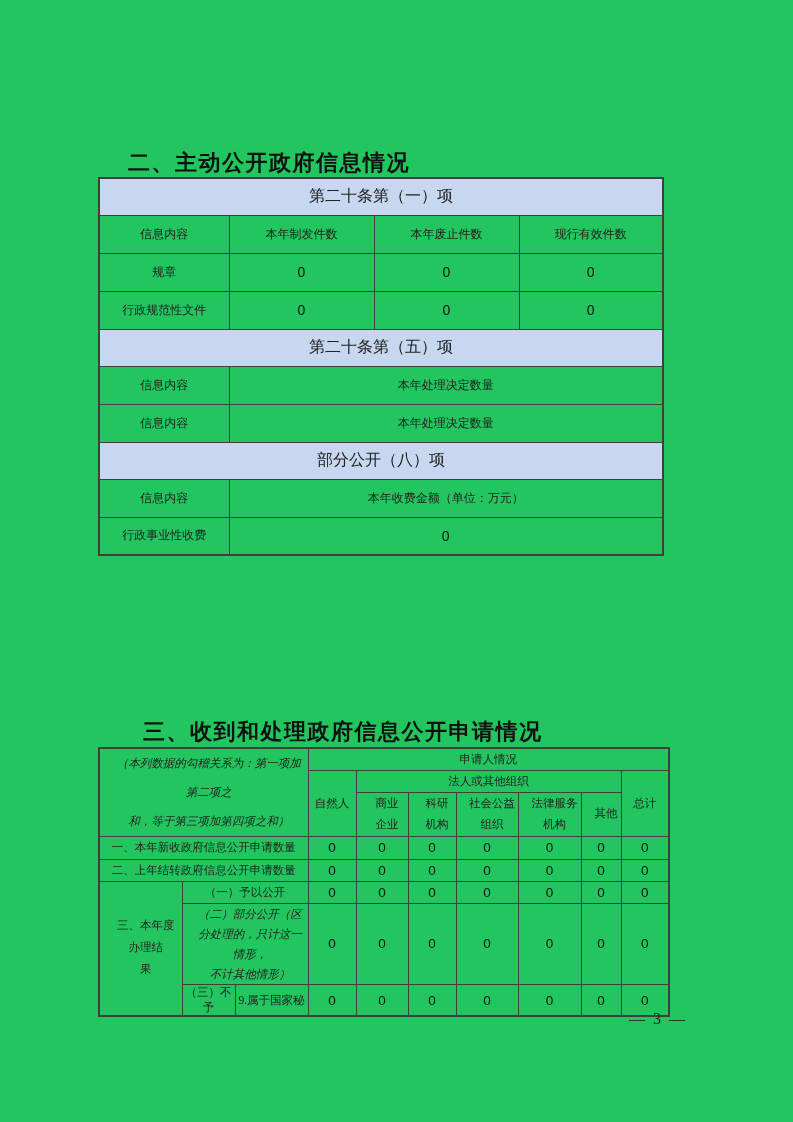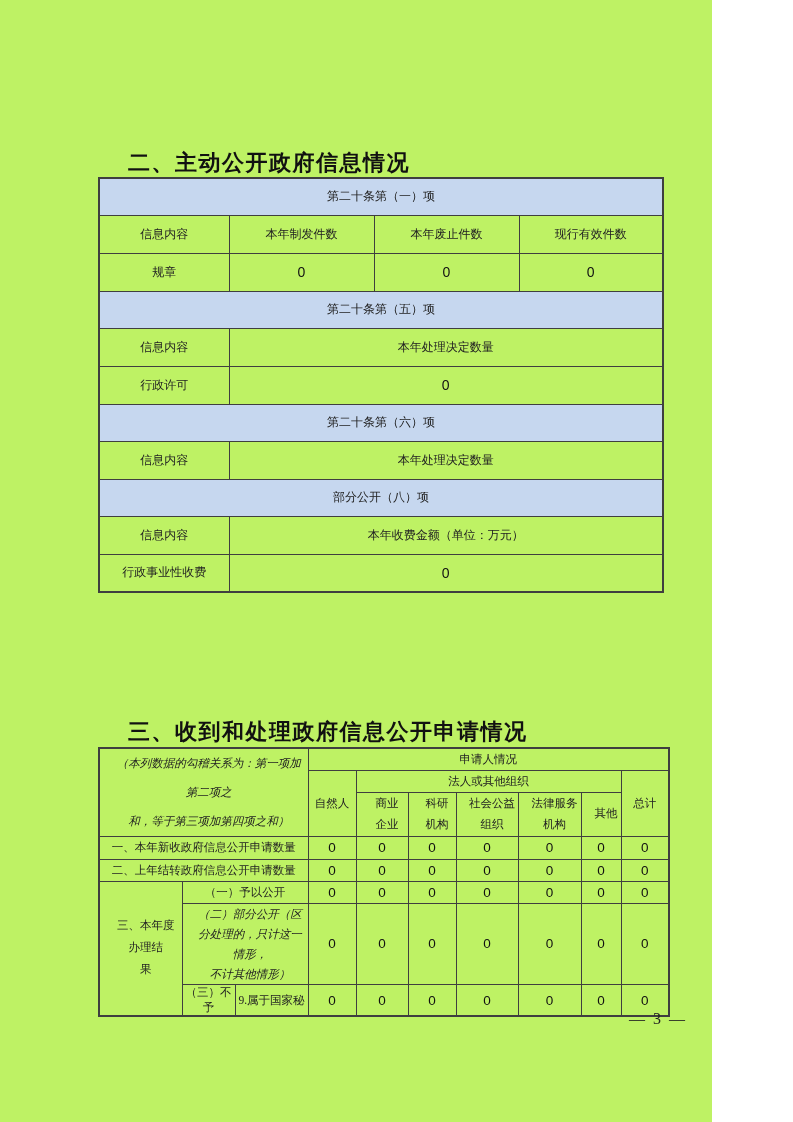--- a/index.html
+++ b/index.html
@@ -1,48 +1,48 @@
 <!DOCTYPE html>
 <html><head>
 <meta charset="utf-8">
 <style>
   html,body { margin:0; padding:0; background:#ffffff; }
   .page {
     position:relative;
-    width:712px; height:1122px;
-    background:#bef264;
+    width:793px; height:1122px;
+    background:#22c55e;
     font-family:"Liberation Serif","DejaVu Serif",serif;
     color:#1f1f1f;
     overflow:hidden;
   }
   .heading {
     position:absolute;
     font-family:"Liberation Sans","DejaVu Sans",sans-serif;
     font-weight:bold;
     font-size:22px;
     color:#111;
     letter-spacing:1.5px;
     white-space:nowrap;
   }
   #heading-2 { left:128px; top:148px; }
-  #heading-3 { left:128px; top:717px; }
+  #heading-3 { left:143px; top:717px; }
 
   table { border-collapse:collapse; table-layout:fixed; }
   td {
     border:1px solid #3f3f3f;
     text-align:center;
     vertical-align:middle;
     padding:0 2px;
     font-size:12px;
     color:#222;
     overflow:hidden;
   }
   .band {
     background:#c6d7ef;
-    font-size:12px;
+    font-size:16px;
     color:#222;
   }
   .num {
     font-family:"Liberation Sans","DejaVu Sans",sans-serif;
     font-size:14px;
     color:#111;
   }
   .pre { white-space:pre-line;padding-left:12px; }
   .kaiti { font-style:italic; }
 
@@ -108,36 +108,35 @@
       <td>本年制发件数</td>
       <td>本年废止件数</td>
       <td>现行有效件数</td>
     </tr>
     <tr>
       <td>规章</td>
       <td class="num">0</td>
       <td class="num">0</td>
       <td class="num">0</td>
     </tr>
+    <tr>
+      <td>行政规范性文件</td>
+      <td class="num">0</td>
+      <td class="num">0</td>
+      <td class="num">0</td>
+    </tr>
 
     <tr class="band-row">
       <td colspan="4" class="band">第二十条第（五）项</td>
     </tr>
     <tr>
       <td>信息内容</td>
       <td colspan="3">本年处理决定数量</td>
     </tr>
-    <tr>
-      <td>行政许可</td>
-      <td colspan="3" class="num">0</td>
-    </tr>
-
-    <tr class="band-row">
-      <td colspan="4" class="band">第二十条第（六）项</td>
-    </tr>
+
     <tr>
       <td>信息内容</td>
       <td colspan="3">本年处理决定数量</td>
     </tr>
 
     <tr class="band-row">
       <td colspan="4" class="band">部分公开（八）项</td>
     </tr>
     <tr>
       <td>信息内容</td>

